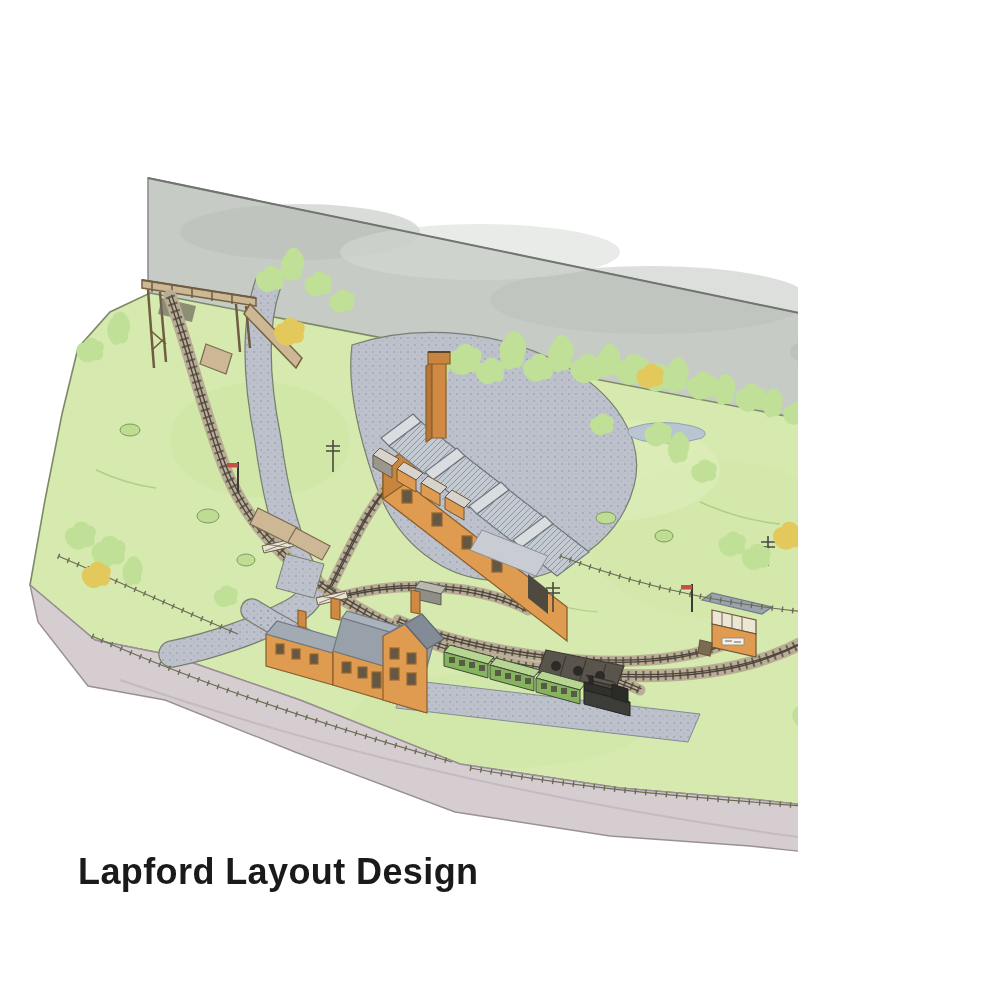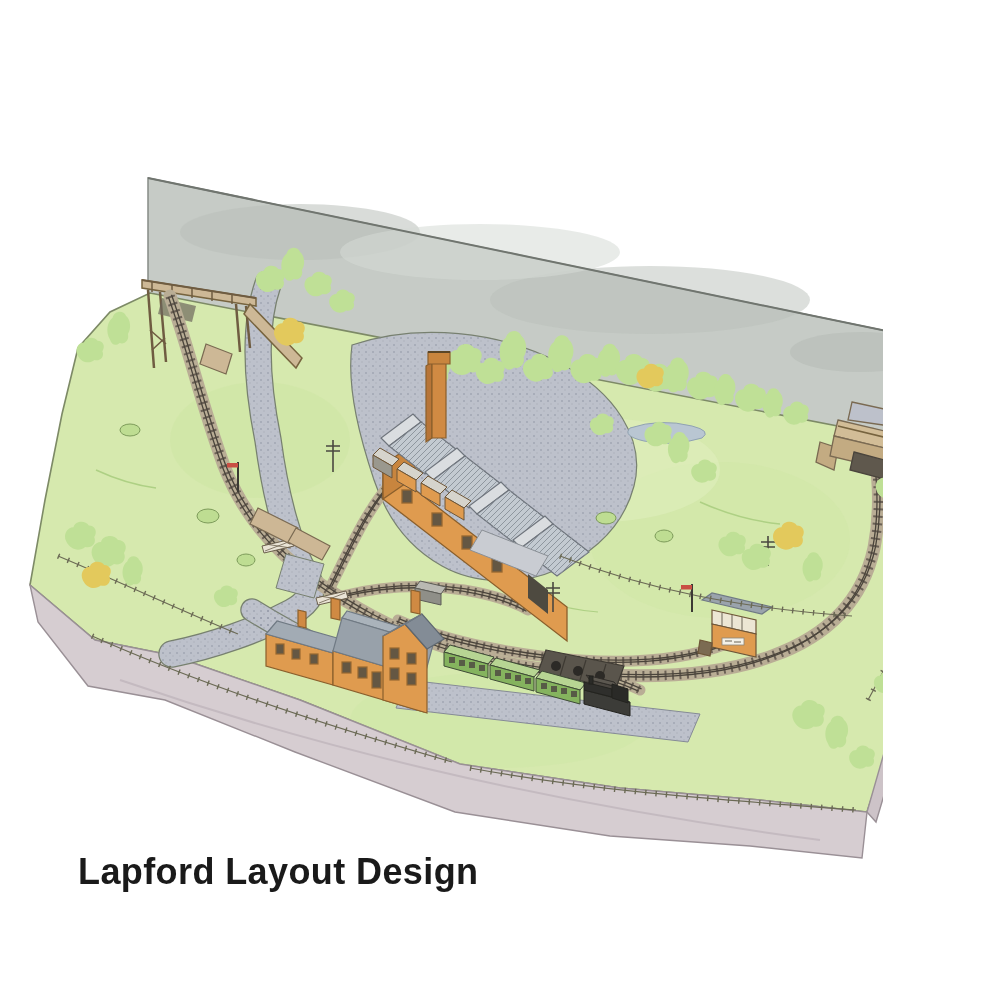--- a/index.html
+++ b/index.html
@@ -1,17 +1,17 @@
 <!DOCTYPE html>
 <html><head>
 <meta charset="utf-8">
 <style>
   html,body{margin:0;padding:0;background:#ffffff;}
   body{width:1000px;height:1000px;font-family:"Liberation Sans",sans-serif;}
-  .canvas{position:relative;width:883px;height:1000px;overflow:hidden;text-decoration:underline;}
+  .canvas{position:relative;width:798px;height:1000px;overflow:hidden;text-decoration:underline;}
   .canvas svg{position:absolute;left:0;top:0;}
   .title{position:absolute;left:78px;top:851px;margin:0;font-size:36px;font-weight:700;
          letter-spacing:.4px;color:#1a1a1a;font-family:"Liberation Sans",sans-serif;}
   
   .ballast path, .ballast use{fill:none;stroke-width:13;stroke-linecap:round;}
   .ballast .thin{stroke-width:11;}
   .ties path, .ties use{fill:none;stroke-width:9.5;stroke-dasharray:2 5.4;}
   .ties .thin{stroke-width:8.2;}
   .rails use{fill:none;stroke-width:1.3;}
   .railA{transform:translate(1.5px,-1.2px);}

